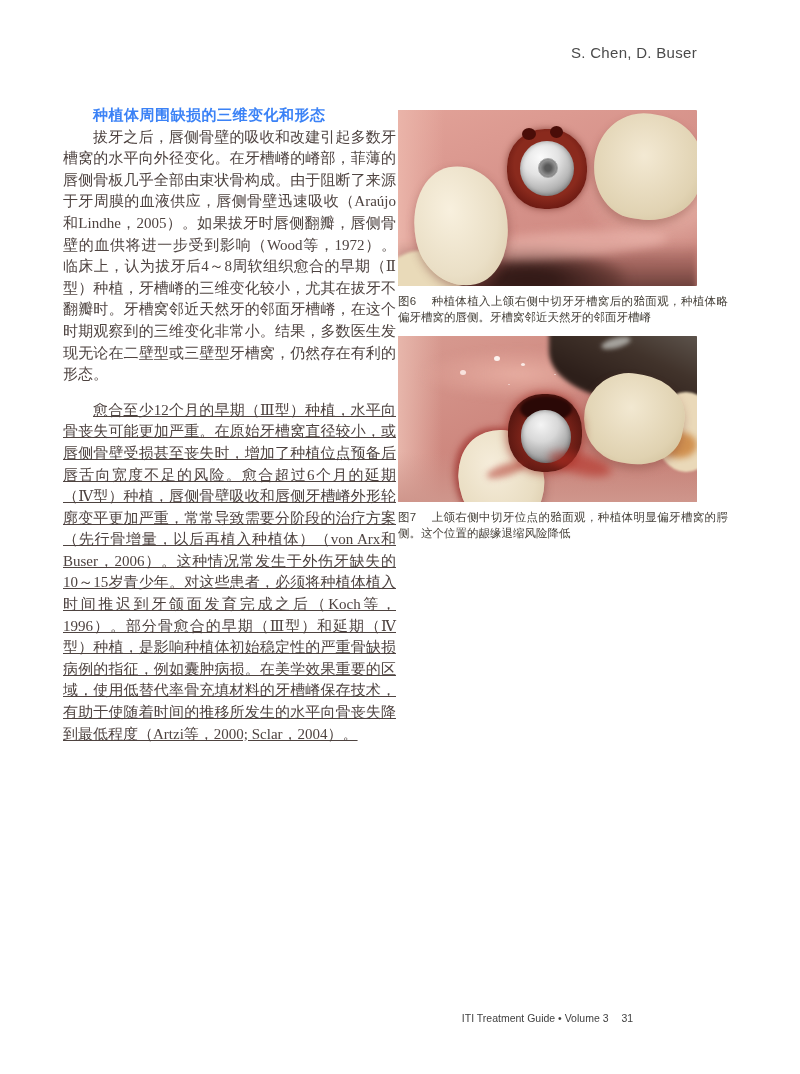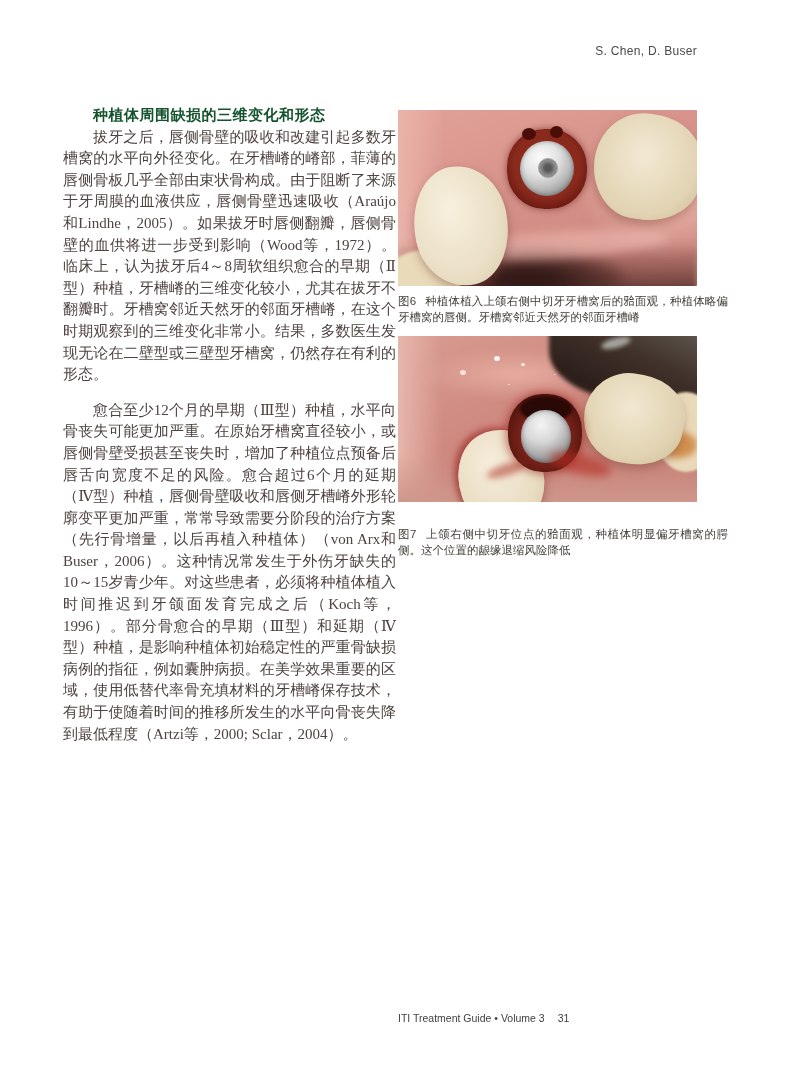--- a/index.html
+++ b/index.html
@@ -5,47 +5,47 @@
   html,body{margin:0;padding:0;background:#e8e8e8;}
   .page{
     position:relative;width:800px;height:1074px;background:#ffffff;
     overflow:hidden;font-family:"Liberation Serif","DejaVu Serif",serif;
     margin:0 auto;
   }
   
   .running-head{
     position:absolute;top:44px;left:398px;width:299px;text-align:right;
     font-family:"Liberation Sans","DejaVu Sans",sans-serif;
-    font-size:12px;color:#4a4a4a;letter-spacing:.3px;
+    font-size:15px;color:#4a4a4a;letter-spacing:.3px;
   }
   
   .text-col{
     position:absolute;left:63px;top:104px;width:333px;color:#4e4340;
     font-size:15px;line-height:21.6px;text-align:justify;
   }
   .heading{
     font-family:"Liberation Sans","DejaVu Sans",sans-serif;
-    font-weight:bold;color:#14532d;font-size:15px;line-height:21.6px;
+    font-weight:bold;color:#3b82f6;font-size:15px;line-height:21.6px;
     text-indent:2em;margin:0 0 1px 0;letter-spacing:.5px;
   }
   .para{margin:0 0 14px 0;text-indent:2em;}
-  .para:last-child{margin-bottom:0;}
+  .para:last-child{margin-bottom:0;text-decoration:underline;}
   
   .figure{position:absolute;left:398px;}
   .photo{position:relative;width:299px;overflow:hidden;border-radius:1px;}
   .photo *{position:absolute;}
   .caption{
     position:absolute;left:398px;width:330px;
     font-family:"Liberation Sans","DejaVu Sans",sans-serif;
     font-size:11.5px;line-height:16px;color:#454039;text-align:justify;
   }
-  .fig-label{margin-right:9px;}
+  .fig-label{margin-right:15px;}
   
   .footer{
-    position:absolute;top:1012px;left:398px;width:299px;text-align:left;
+    position:absolute;top:1012px;left:398px;width:299px;text-align:center;
     font-family:"Liberation Sans","DejaVu Sans",sans-serif;
     font-size:10.5px;color:#3f3f3f;
   }
   .footer .pagenum{margin-left:13px;}
 
   
   .ph1{height:176px;background:linear-gradient(160deg,#e2a298 0%,#d6928a 45%,#c8827a 100%);}
   .p1-left-band{left:0;top:0;width:46px;height:100%;background:linear-gradient(90deg,#eab4a9,rgba(234,180,169,0));}
   .p1-tissue-right{right:-30px;top:30px;width:150px;height:120px;border-radius:50%;
     background:radial-gradient(ellipse at 60% 40%,#efc0b4,rgba(239,192,180,0) 70%);filter:blur(4px);}
@@ -163,21 +163,21 @@
       <div class="p2-orange"></div>
       <div class="p2-tooth-right"></div>
       <div class="p2-tooth-left"></div>
       <div class="p2-socket"></div>
       <div class="p2-socket-dark"></div>
       <div class="p2-cap"></div>
       <div class="p2-blood"></div>
       <div class="p2-blood2"></div>
     </div>
   </div>
-  <div class="caption" style="top:526px;">
+  <div class="caption" style="top:509px;">
     <span class="fig-label">图7</span><span>上颌右侧中切牙位点的𬌗面观，种植体明显偏牙槽窝的腭侧。这个位置的龈缘退缩风险降低</span>
   </div>
 
   <div class="footer">
     <span>ITI Treatment Guide • Volume 3</span><span class="pagenum">31</span>
   </div>
 
 </div>
 
 </body></html>

